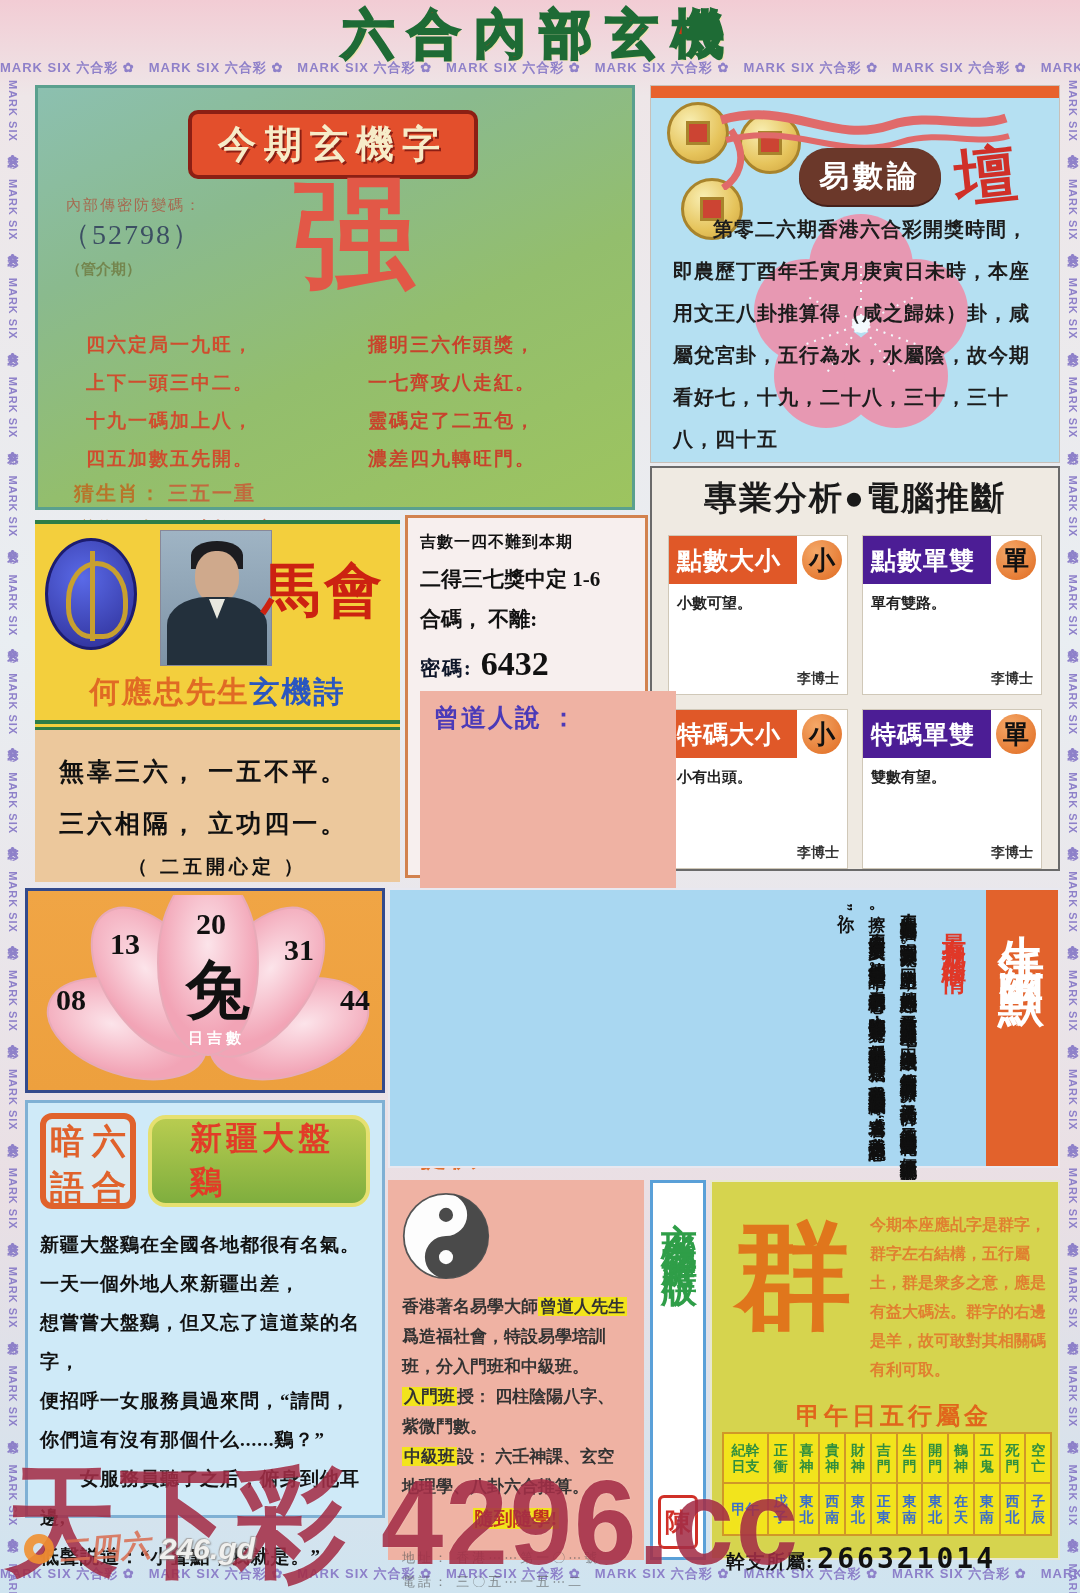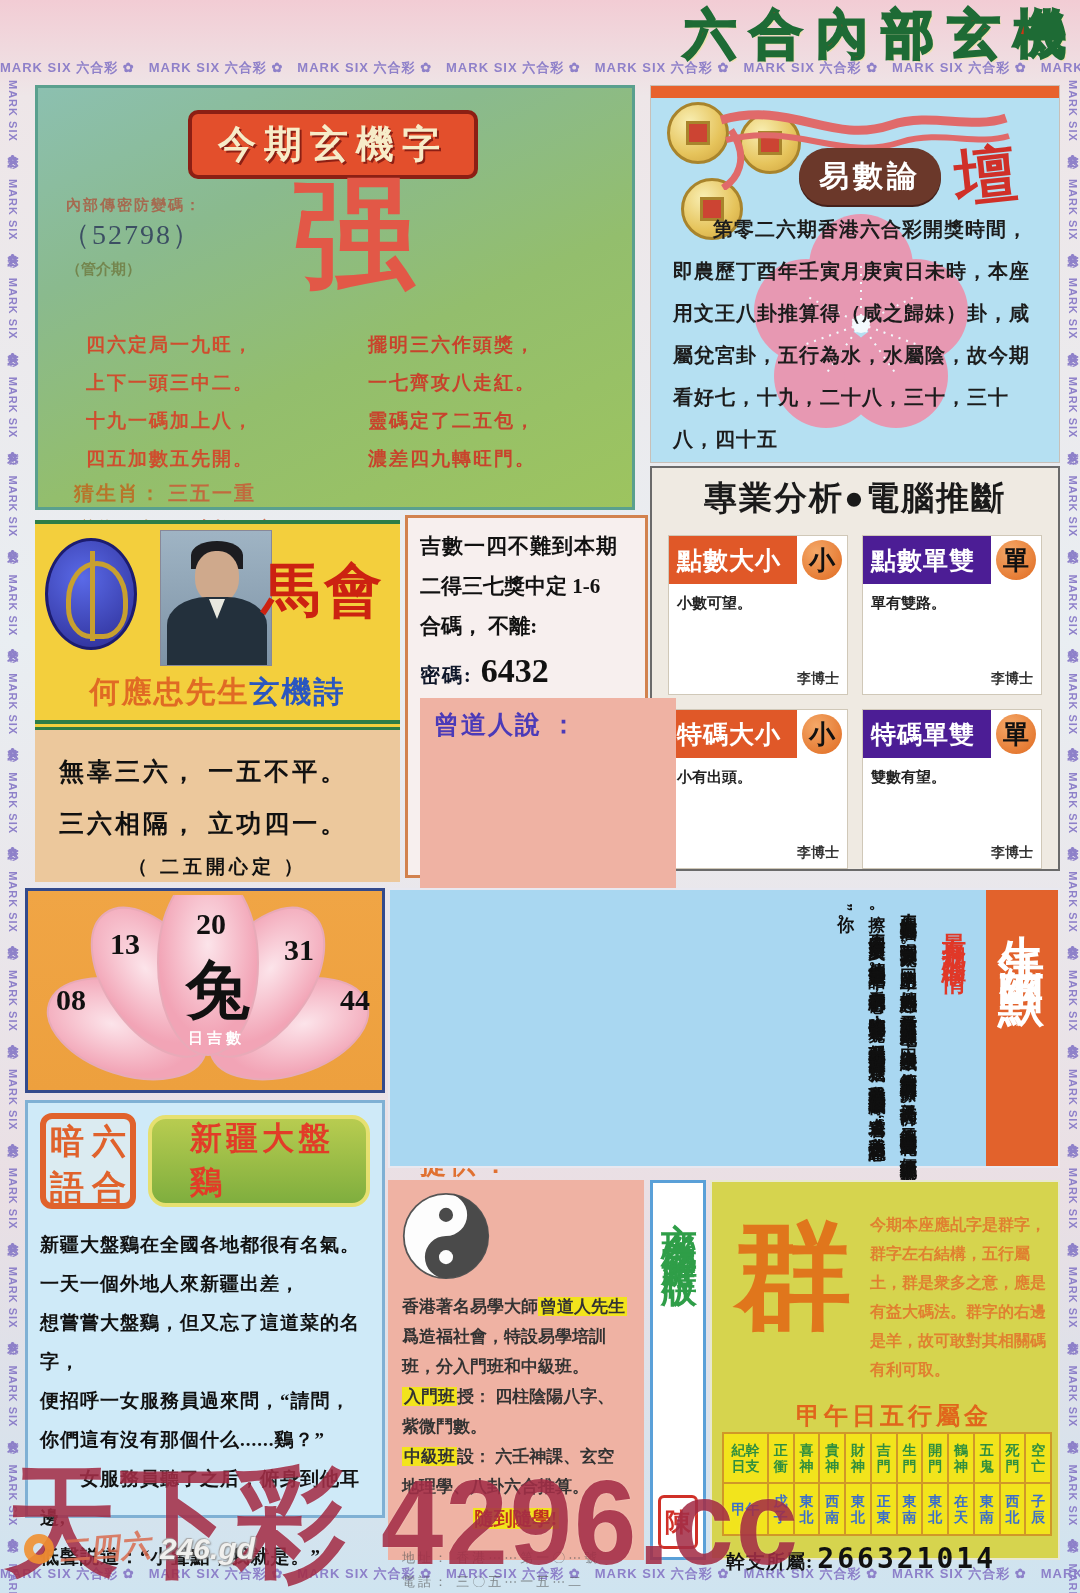--- a/index.html
+++ b/index.html
@@ -9,36 +9,36 @@
     background:linear-gradient(180deg,#f2ccd4 0%,#eee6e8 6%,#e9eef2 40%,#eadfe4 75%,#cfe4f0 100%);
   }
   .panel { position:absolute; }
 
   
   .strip { position:absolute; color:#8a7cc8; font-family:"Liberation Sans",sans-serif; font-weight:bold; overflow:hidden; white-space:nowrap; opacity:.95; }
   .strip.h { font-size:13px; letter-spacing:1px; line-height:20px; }
   .strip.v { writing-mode:vertical-rl; font-size:11px; letter-spacing:1px; width:20px; }
 
   
-  .masthead { position:absolute; top:0; left:0; width:100%; height:58px; text-align:right; }
+  .masthead { position:absolute; top:0; left:0; width:100%; height:58px; text-align:center; }
   .masthead .t {
     font-size:52px; font-weight:900; letter-spacing:14px; color:#cf3414;
     -webkit-text-stroke:2.5px #1e6b35; text-shadow:2px 2px 0 #f0e0b0;
     font-family:"Liberation Sans",sans-serif;
   }
 
   
   .mystery { left:35px; top:85px; width:600px; height:425px;
     background:linear-gradient(155deg,#8cc0b0 0%,#8aba8e 30%,#93be6d 60%,#9dc45f 100%);
     border:3px solid #5aa08e; }
   .mystery .badge { position:absolute; left:150px; top:22px; padding:5px 26px;
     background:#e34f2c; border:4px solid #8c1f14; border-radius:10px;
     color:#f7ecc8; font-size:38px; font-weight:900; letter-spacing:8px;
     text-shadow:2px 2px 0 #8c1f14; font-family:"Liberation Sans",sans-serif; }
-  .mystery .code-label { position:absolute; left:28px; top:108px; font-size:15px; color:#a56a50; font-weight:bold; letter-spacing:2px; }
+  .mystery .code-label { position:absolute; left:28px; top:108px; font-size:15px; color:#a56a50; font-weight:normal; letter-spacing:2px; }
   .mystery .code { position:absolute; left:24px; top:128px; font-size:28px; color:#3c4f63; letter-spacing:2px; }
   .mystery .code-note { position:absolute; left:28px; top:172px; font-size:15px; color:#74864e; font-weight:bold; }
   .mystery .bigchar { position:absolute; left:255px; top:86px; font-size:122px; font-weight:900; color:#e25847; line-height:1; }
   .poemcol { position:absolute; top:238px; width:260px; font-size:19px; font-weight:900; color:#cf4d2e; }
   .poemcol div { line-height:38px; letter-spacing:2px; }
   .poemcol.l { left:48px; }
   .poemcol.r { left:330px; color:#c8432c; }
   .zline { position:absolute; left:36px; font-size:20px; font-weight:bold; color:#b8742a; letter-spacing:2px; }
   .zline .v { color:#cc5533; opacity:.8; margin-left:6px; }
   .zline.z1 { top:392px; }
@@ -94,21 +94,21 @@
   .jockey .subtitle { position:absolute; left:0; top:148px; width:100%; text-align:center; font-size:30px; font-weight:900; letter-spacing:2px; }
   .jockey .subtitle .n { color:#e06a24; }
   .jockey .subtitle .r { color:#2a56c0; }
   .jockey .sep { position:absolute; top:196px; left:0; width:100%; height:10px; border-top:4px solid #2e7d46; border-bottom:3px solid #2e7d46; }
   .jockey .tan { position:absolute; top:206px; left:0; width:100%; height:152px; background:#ecc89c; padding:16px 24px 0; }
   .jockey .tan .pl { font-size:25px; font-weight:900; color:#111; letter-spacing:3px; line-height:52px; }
   .jockey .note { text-align:center; font-size:19px; font-weight:900; color:#111; letter-spacing:4px; margin-top:4px; }
 
   
   .lucky { left:405px; top:515px; width:243px; height:363px; background:#f7efee; border:3px solid #d2824e; padding:14px 10px 0 12px; }
-  .lucky .l1 { font-size:21px; font-weight:900; color:#111; letter-spacing:1px; margin-bottom:12px; }
+  .lucky .l1 { font-size:16px; font-weight:900; color:#111; letter-spacing:1px; margin-bottom:12px; }
   .lucky .l2 { font-size:21px; font-weight:900; color:#111; margin-bottom:12px; }
   .lucky .pw { margin-bottom:8px; }
   .lucky .pw .lbl { font-size:20px; font-weight:900; color:#0f172a; letter-spacing:2px; }
   .lucky .pw .val { font-size:34px; font-weight:900; color:#111; margin-left:4px; }
   .lucky .master { font-size:25px; font-weight:900; color:#4b3ab8; font-family:"Liberation Sans",sans-serif;
     border-bottom:3px solid #4b3ab8; display:inline-block; padding-bottom:2px; letter-spacing:2px; margin-bottom:10px; }
   .lucky .tip { border-top:2px solid #e08040; border-bottom:2px solid #e08040; color:#e03020;
     font-size:23px; font-weight:900; text-align:center; padding:7px 0; letter-spacing:1px; margin-bottom:10px; }
   .lucky .prov { font-size:26px; font-weight:900; color:#e07030; letter-spacing:4px; margin-bottom:8px; font-family:"Liberation Sans",sans-serif; }
   .lucky .nums { display:flex; gap:16px; padding-left:2px; }

